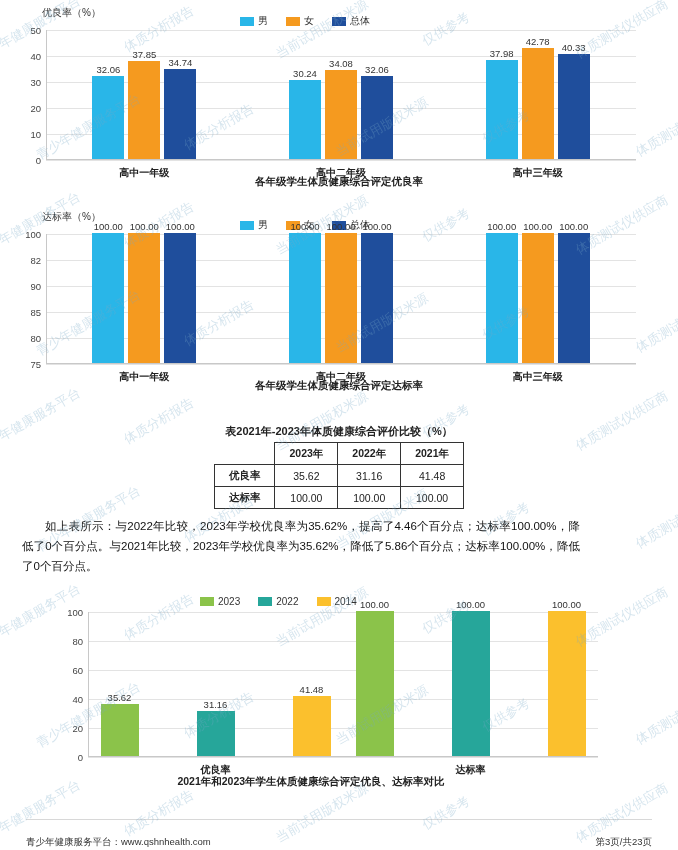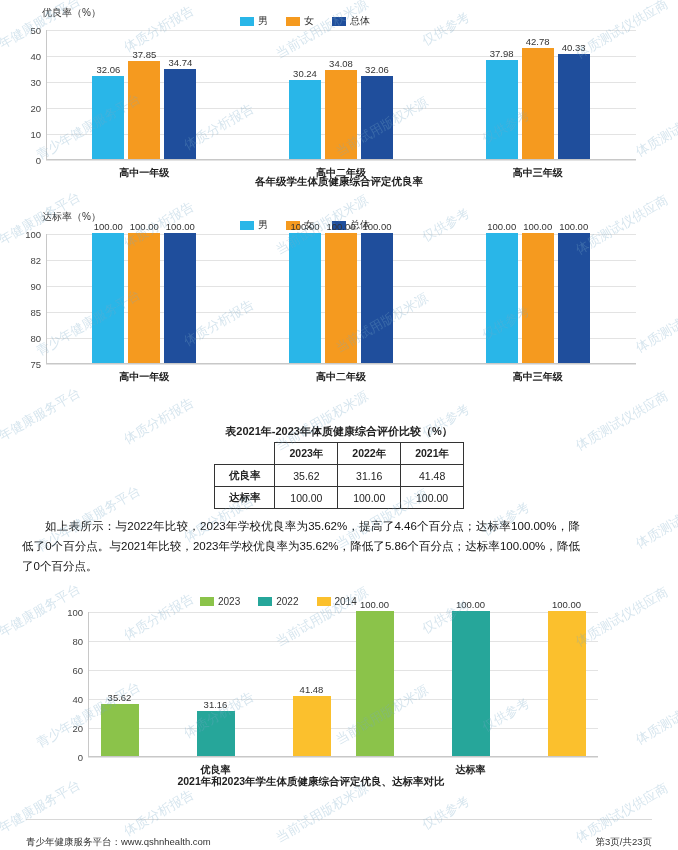--- a/index.html
+++ b/index.html
@@ -246,20 +246,21 @@
         <div class="xcat" style="left: 295px; top: 136px;">高中二年级</div>
         <div class="bar" style="left: 439.667px; width: 32px; height: 130px; background: rgb(41, 182, 232);"></div>
         <div class="bar-label" style="left: 455.667px; top: -13px;">100.00</div>
         <div class="bar" style="left: 475.667px; width: 32px; height: 130px; background: rgb(245, 154, 31);"></div>
         <div class="bar-label" style="left: 491.667px; top: -13px;">100.00</div>
         <div class="bar" style="left: 511.667px; width: 32px; height: 130px; background: rgb(31, 78, 156);"></div>
         <div class="bar-label" style="left: 527.667px; top: -13px;">100.00</div>
         <div class="xcat" style="left: 491.667px; top: 136px;">高中三年级</div>
       </div>
 
+    <div class="caption" style="position:absolute;left:0;right:0;top:173px;">各年级学生体质健康综合评定达标率</div>
   </div>
 
   <div style="position:absolute;left:0;top:424px;width:678px;">
     <div class="tbl-title">表2021年-2023年体质健康综合评价比较（%）</div>
     <table class="data">
       <tbody>
           <tr>
         <td class="blank"></td>
         <td class="hdr">2023年</td>
         <td class="hdr">2022年</td>

